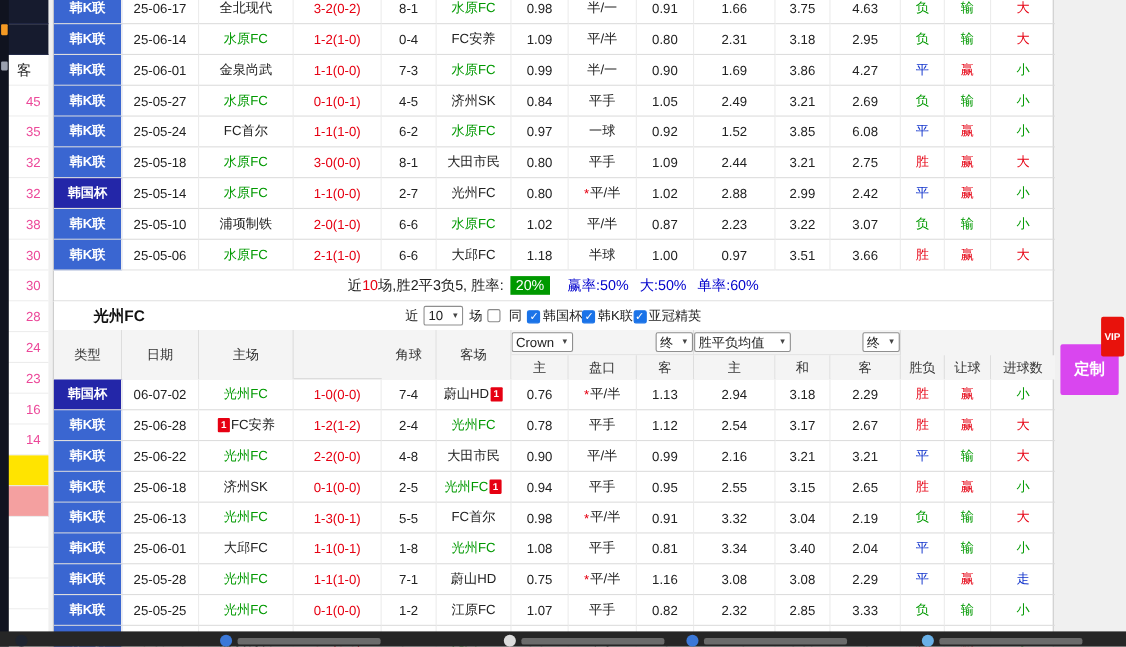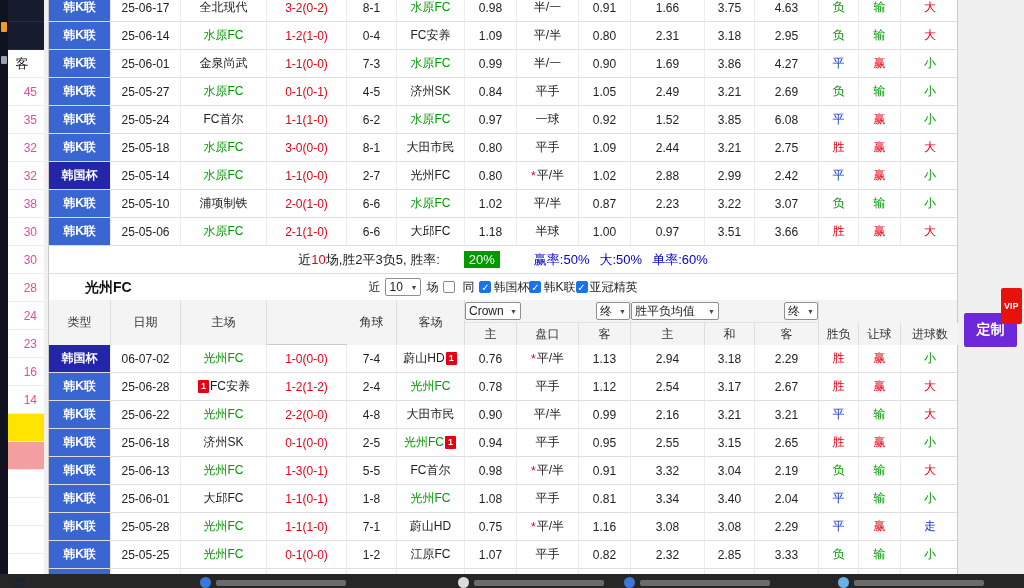--- a/index.html
+++ b/index.html
@@ -31,21 +31,21 @@
   .c-league.cup{background:#2326a8}
   .t-red{color:#e60012}
   .t-green{color:#009900}
   .t-blue{color:#1133cc}
   .team-name.focus{color:#009900}
   .card-badge{display:inline-block;width:11px;height:13px;line-height:13px;background:#e60012;color:#fff;
     font-size:9px;font-weight:bold;text-align:center;margin:0 1px;border-radius:1px}
   .star{color:#e60012;margin-right:1px}
   
   #summary{top:246px;height:28px;display:flex;align-items:center;justify-content:center;font-size:13px;color:#222;border-bottom:1px solid #ddd}
-  #summary .badge{background:#009900;color:#fff;padding:1px 5px;margin:0 24px;font-size:13px}
+  #summary .badge{background:#009900;color:#fff;padding:1px 5px;margin:0 6px;font-size:13px}
   #summary .blue{color:#0000cc;margin-left:10px}
   #summary .red{color:#e60012}
   
   #sect{top:274px;height:26px;border-bottom:none}
   .sect-title{position:absolute;left:36px;top:5px;font-weight:bold;font-size:14px;color:#111}
   .sect-filters{height:100%;display:flex;align-items:center;justify-content:center;gap:5px;font-size:12px;color:#222}
   .select{display:inline-flex;align-items:center;justify-content:space-between;box-sizing:border-box;
     border:1px solid #8f8f8f;background:#fff;border-radius:2px;height:18px;padding:0 3px;font-size:12px;color:#222}
   .select .txt{overflow:hidden;white-space:nowrap}
   .select .arr{font-size:7px;color:#444;margin-left:4px}
@@ -54,21 +54,21 @@
   .cb.checked{background:#1a73e8;border-color:#1a73e8}
   .cb-label{margin-left:2px}
   
   #t2head{top:300px;height:45px;background:#f4f4f4;border-bottom:1px solid #ccc}
   .h-cell{position:absolute;box-sizing:border-box;border-right:1px solid #ddd;background:#f4f4f4;
     display:flex;align-items:center;justify-content:center;font-size:12px;color:#333}
   .h-left{top:0;height:45px}
   .h-ctrl{top:0;height:23px;display:flex;align-items:center;justify-content:space-between;gap:6px;border-bottom:1px solid #e2e2e2}
   .h-sub{top:23px;height:22px}
   
-  #vip-btn{position:absolute;left:964px;top:313px;width:53px;height:34px;background:#6d28d9;color:#fff;
+  #vip-btn{position:absolute;left:964px;top:313px;width:53px;height:46px;background:#d946ef;color:#fff;
     font-size:14px;font-weight:bold;display:flex;align-items:center;justify-content:center;border-radius:2px;cursor:pointer;z-index:5}
   #vip-tag{position:absolute;left:1001px;top:288px;background:#e8120c;color:#fff;font-size:9px;
     font-weight:bold;padding:13px 3px;border-radius:2px;z-index:6}
   
   #taskbar{position:absolute;left:0;bottom:0;width:1024px;height:14px;background:#262626;z-index:10}
   .tb-item{position:absolute;top:0;height:14px;display:flex;align-items:center;gap:5px}
   .tb-ico{width:11px;height:11px;border-radius:50%;margin-top:2px}
   .tb-txt{width:130px;height:6px;background:#6b6b6b;border-radius:2px;margin-top:3px}
 </style>
 </head>

